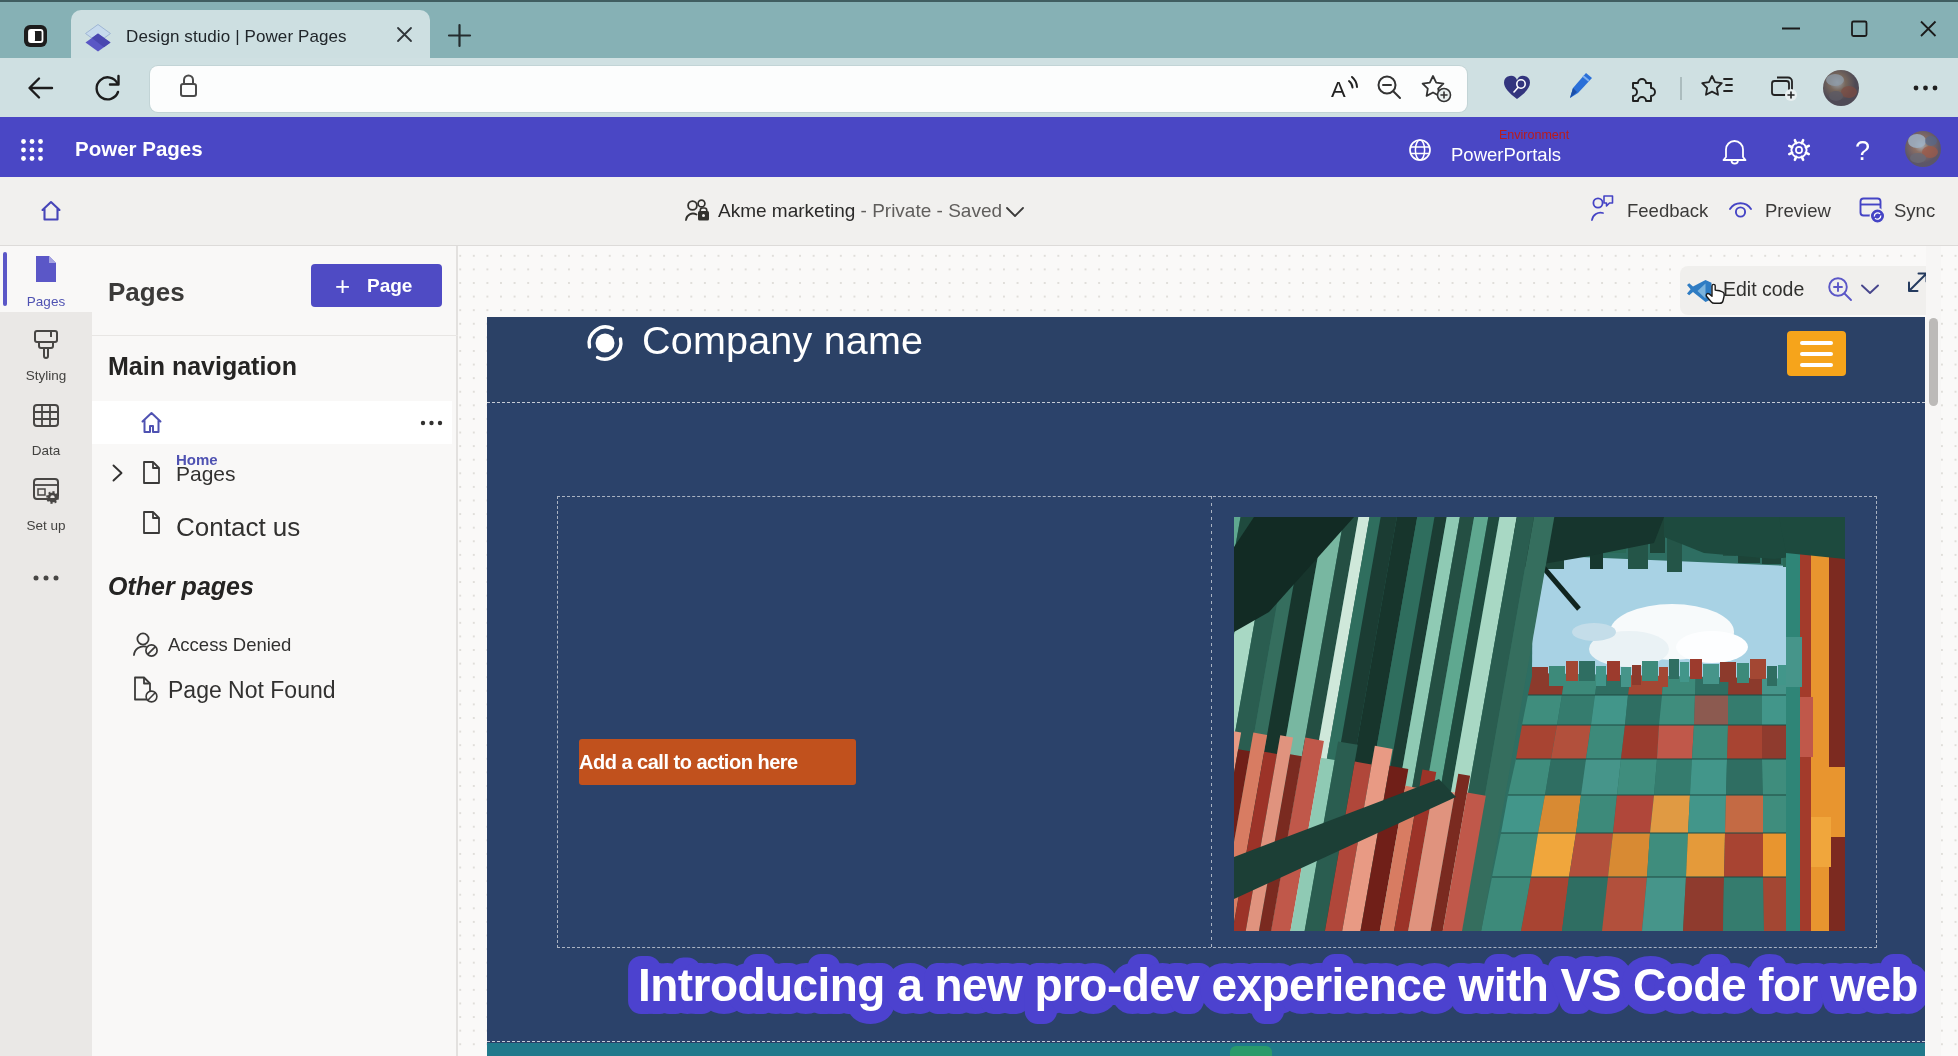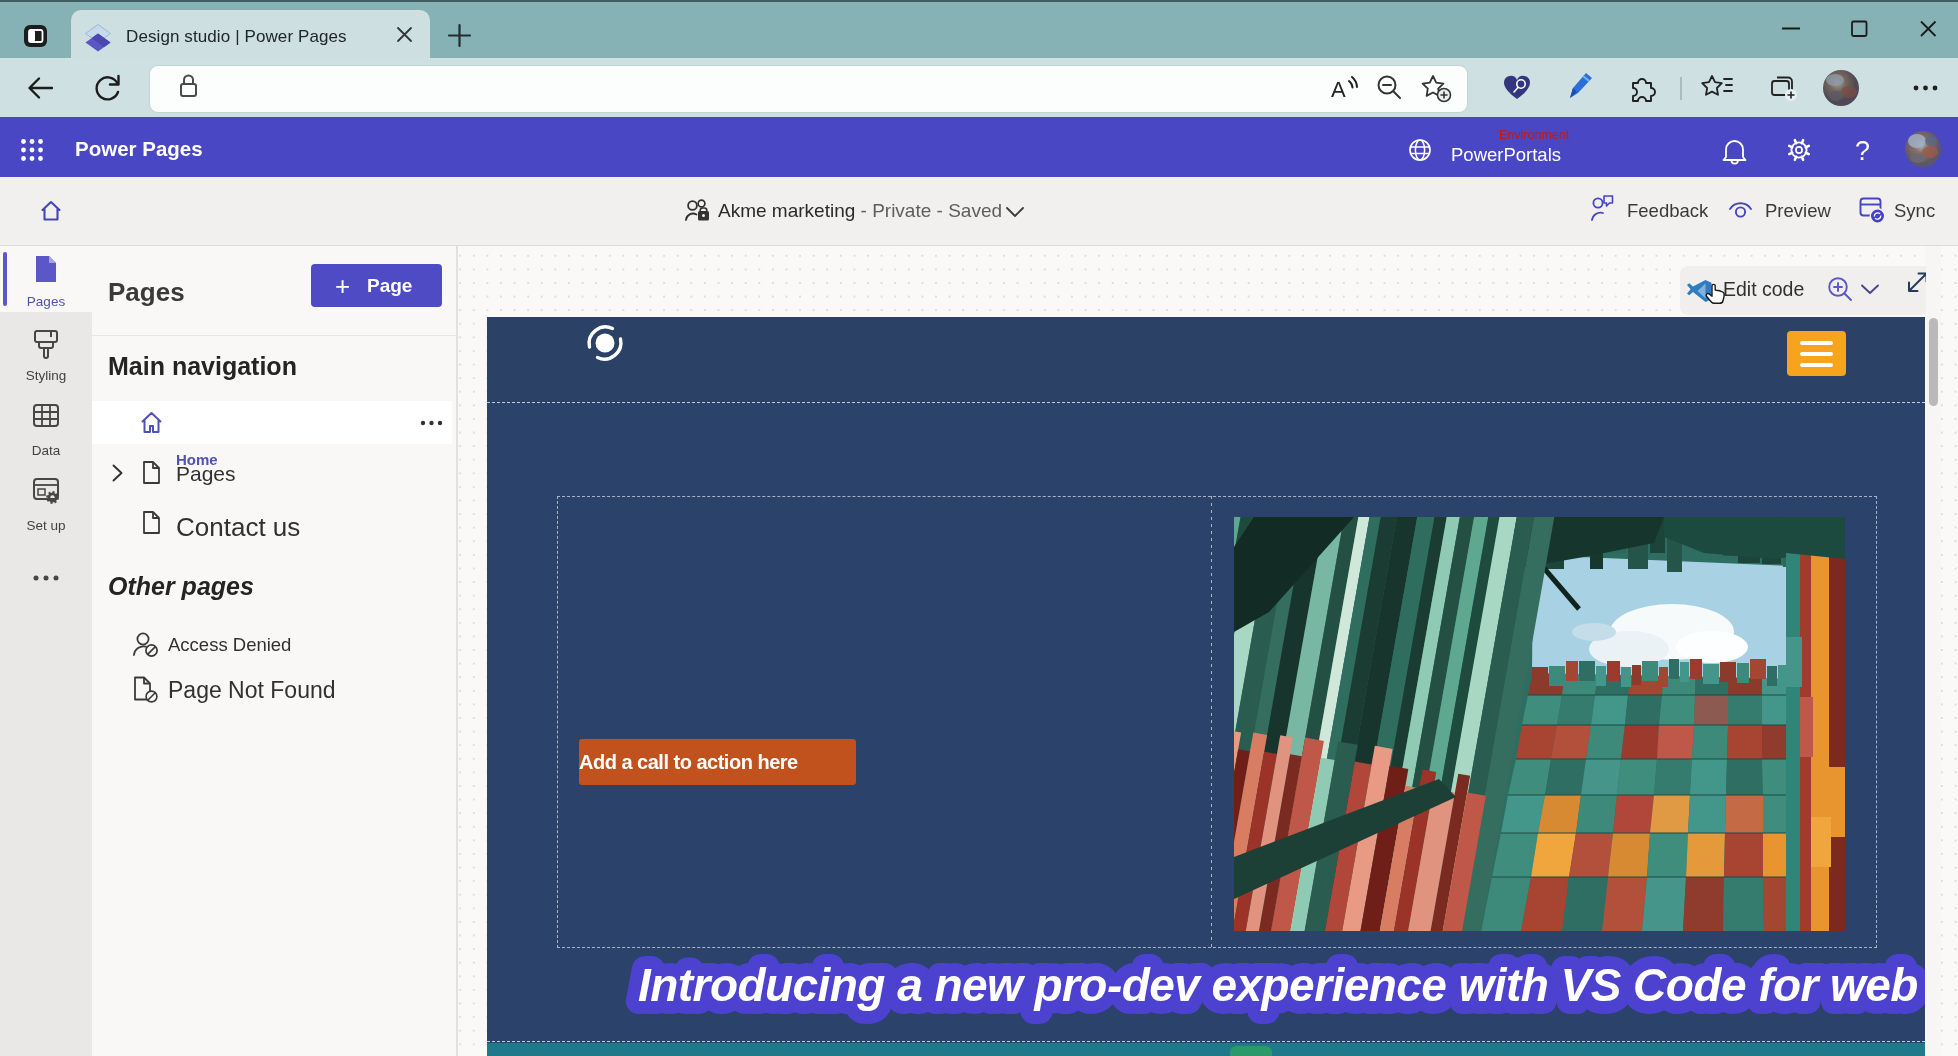--- a/index.html
+++ b/index.html
@@ -67,21 +67,21 @@
   .bline { position:absolute; left:13px; width:33px; height:4px; background:#fff; border-radius:2px; }
   #hero { position:absolute; left:0; top:85px; width:1438px; height:641px; border-top:1px dashed #c6ccd6; }
   #dashbox { position:absolute; left:70px; top:179px; width:1320px; height:452px; border:1px dashed #aab3c2; }
   #dashdiv { position:absolute; left:724px; top:179px; width:1px; height:452px; background-image:linear-gradient(#aab3c2 50%, rgba(0,0,0,0) 50%); background-size:2px 7px; }
   #h1 { position:absolute; left:91px; top:225px; font-size:61px; line-height:65px; color:#fff; letter-spacing:-3.4px; }
   #cta { position:absolute; left:92px; top:422px; width:277px; height:46px; background:#c1511d; border-radius:3px; color:#fff; text-align:left; font-size:20px; font-weight:bold; line-height:46px; letter-spacing:-0.5px; }
   #imgwrap { position:absolute; left:747px; top:200px; width:611px; height:414px; }
   #bottomdash { position:absolute; left:0; top:724px; width:1438px; border-top:1px dashed #c6ccd6; }
   #tealband { position:absolute; left:0; top:726px; width:1438px; height:13px; background:#20798b; }
   #greennotch { position:absolute; left:743px; top:729px; width:42px; height:10px; background:#2a9a6a; border-radius:6px 6px 0 0; }
-  #marq { position:absolute; left:0px; top:620px; width:1438px; height:115px;font-style:italic; }
+  #marq { position:absolute; left:0px; top:620px; width:1438px; height:115px; }
 
   
   #sbtrack { left:1926px; top:246px; width:15px; height:810px; background:#f7f6f5; }
   #sbthumb { left:1929px; top:318px; width:9px; height:88px; background:#bcbab8; border-radius:5px; }
 </style>
 </head>
 <body>
 <div id="stage">
   <div class="abs" id="tabbar"></div>
   <div class="abs" id="tab"></div>
@@ -124,20 +124,21 @@
   <div class="abs" id="contactrow">Contact us</div>
   <div class="abs" id="otherpages">Other pages</div>
   <div class="abs" id="adlbl">Access Denied</div>
   <div class="abs" id="pnflbl">Page Not Found</div>
 
   <div class="abs" id="ebar"></div>
   <div class="abs" id="editlbl">Edit code</div>
 
   <div class="abs" id="site">
     <div id="sitehead"></div>
+    <div id="coname">Company name</div>
     <div id="burger">
         <div class="bline" style="top:10px"></div>
         <div class="bline" style="top:21px"></div>
         <div class="bline" style="top:32px"></div>
       </div>
     <div id="hero"></div>
     <div id="dashbox"></div>
     <div id="dashdiv"></div>
     <div id="cta">Add a call to action here</div>
     <div id="imgwrap"><svg width="611" height="414" viewBox="0 0 611 414">

